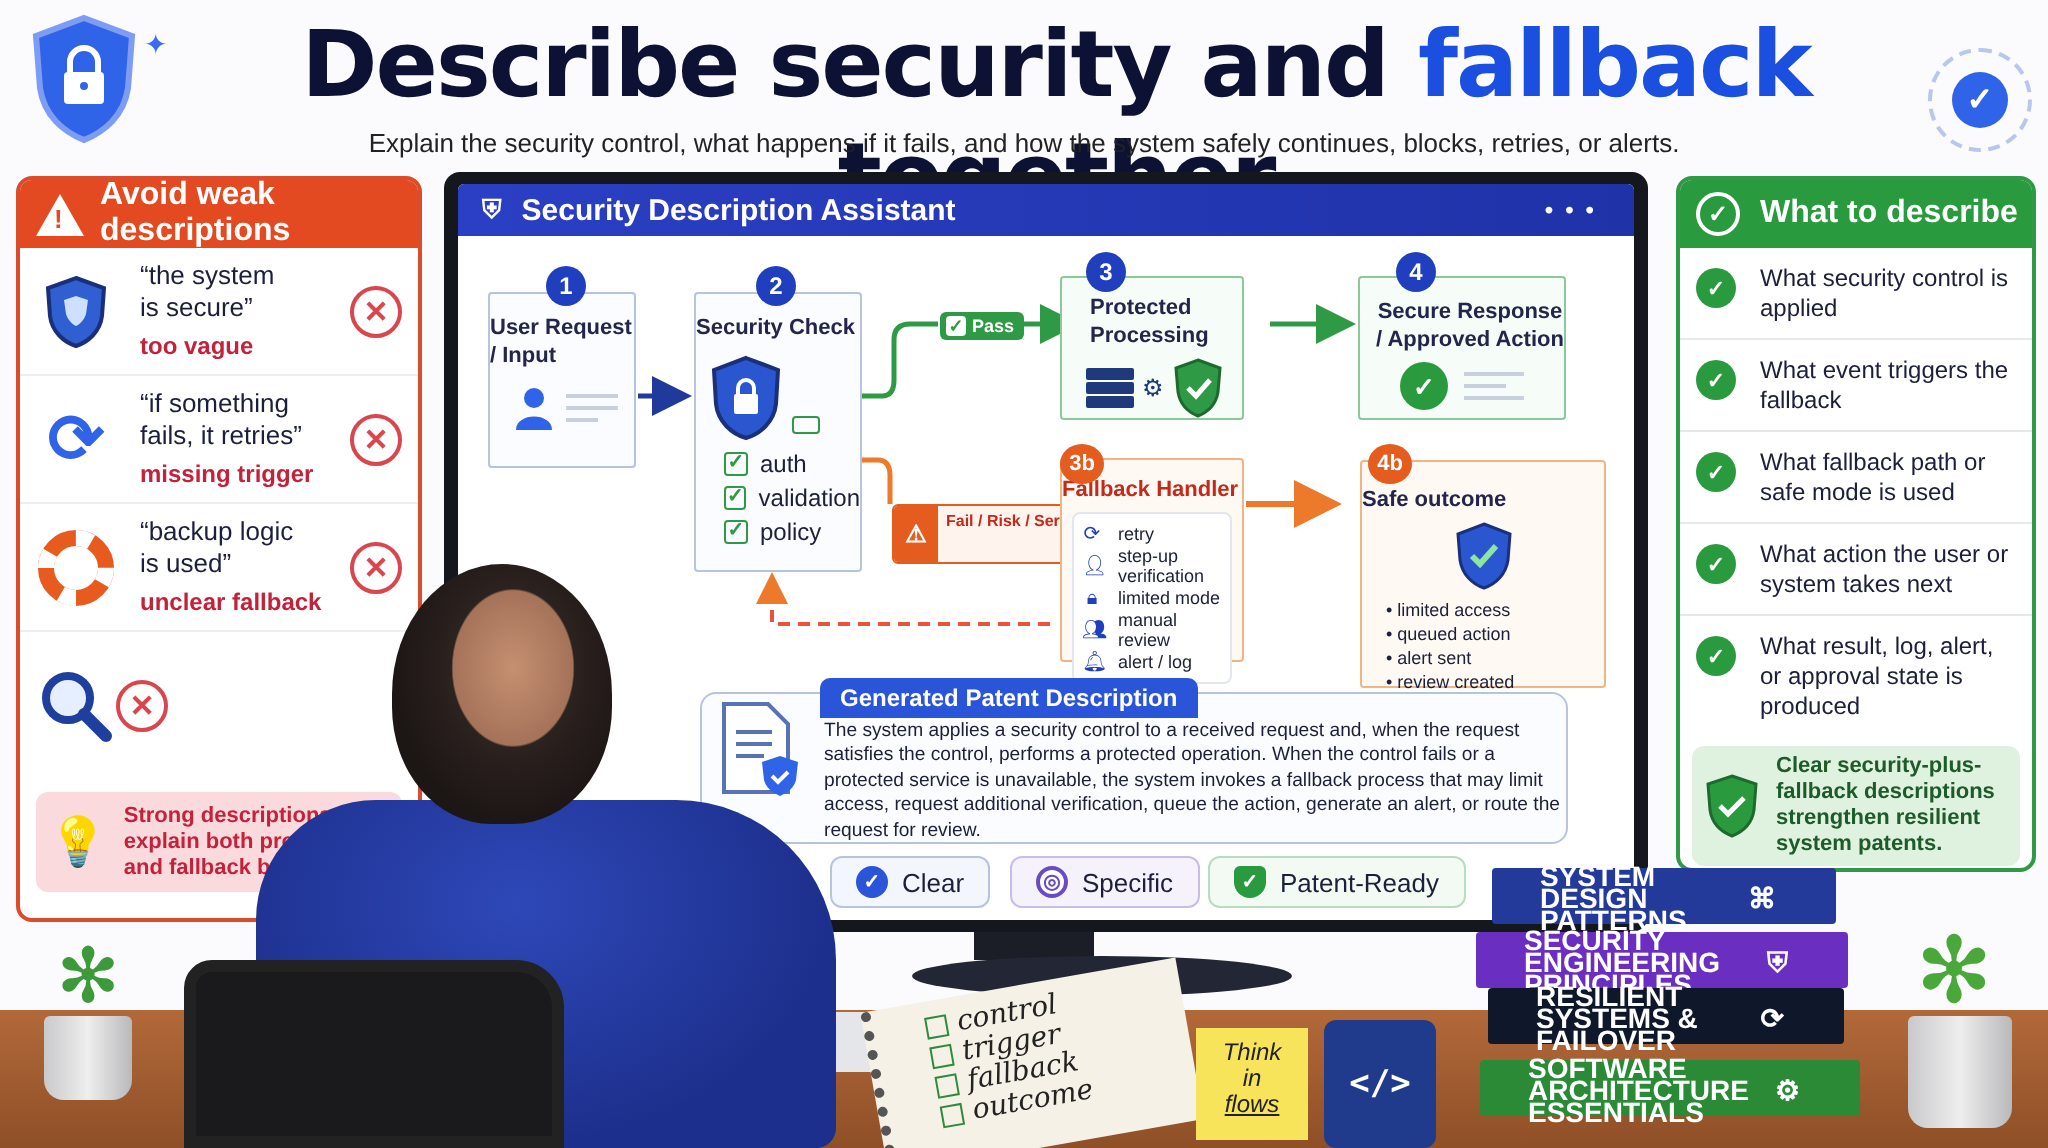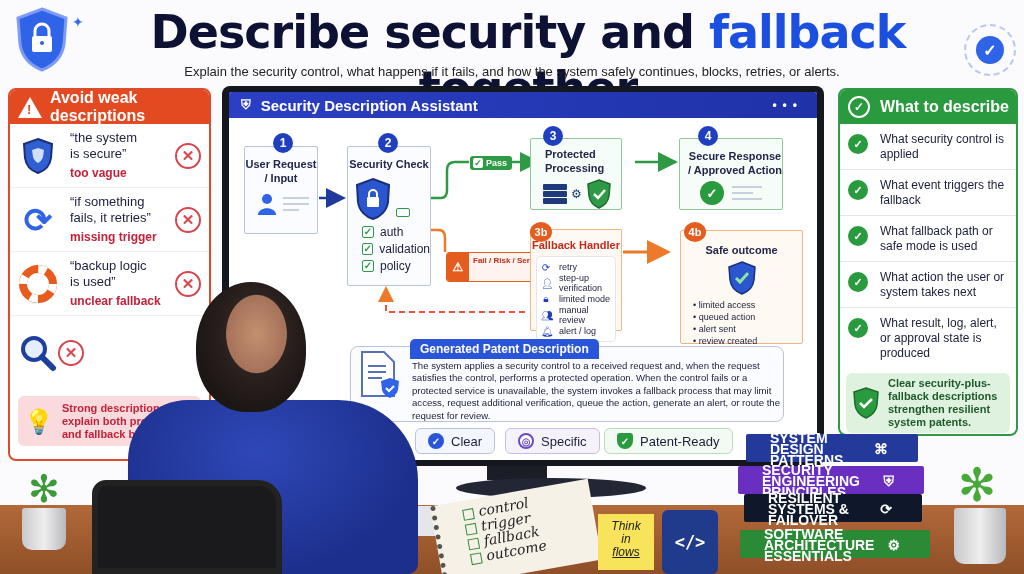--- a/index.html
+++ b/index.html
@@ -30,21 +30,21 @@
 .sbar{height:26px;background:linear-gradient(90deg,#2b3fc4,#1f32a8);color:#fff;font-weight:bold;font-size:15px;display:flex;align-items:center;padding-left:12px;gap:10px}
 .sbar .dots{margin-left:auto;margin-right:14px;letter-spacing:6px;font-size:12px}
 .stand{left:487px;top:466px;width:60px;height:14px;background:#1c1e27}
 .standbase{left:456px;top:478px;width:190px;height:20px;background:#232634;border-radius:50%}
 
 .node{position:absolute;border:1.5px solid #b8c4dd;border-radius:2px;background:#fbfcff}
 .node.green{border-color:#8dc79a;background:#f6fcf7}
 .node.orange{border-color:#f1b583;background:#fff9f3}
 .num{position:absolute;width:20px;height:20px;border-radius:50%;background:#1f3fbf;color:#fff;font-size:12px;font-weight:bold;display:flex;align-items:center;justify-content:center}
 .num.or{background:#e45d1f;width:22px;font-size:11px}
-.ntitle{font-size:11px;font-weight:bold;color:#23264a;text-align:center;line-height:14px}
+.ntitle{font-size:11px;font-weight:bold;color:#23264a;text-align:left;line-height:14px}
 .checkitem{display:flex;align-items:center;gap:6px;font-size:12px;color:#1b1f3a;height:17px}
 .ck{width:12px;height:12px;border:1.5px solid #2f9a45;border-radius:2px;color:#2f9a45;font-size:10px;line-height:9px;text-align:center;font-weight:bold}
 .fbitem{display:flex;align-items:center;gap:8px;font-size:9px;color:#1b1f3a;height:16px}
 .fbitem .i{width:10px;color:#1f3fbf;font-size:10px;text-align:center}
 .bul{font-size:9px;color:#1b1f3a;line-height:12px}
 .lines i{display:block;height:2px;background:#c8cfdd;margin:4px 0}
 .pass{position:absolute;left:470px;top:156px;background:#2f9a45;color:#fff;font-size:9px;font-weight:bold;border-radius:3px;padding:2px 5px 2px 3px;display:flex;gap:3px;align-items:center}
 .pass .b{width:10px;height:10px;background:#fff;color:#2f9a45;border-radius:2px;font-size:9px;line-height:10px;text-align:center}
 .failbox{position:absolute;left:446px;top:252px;height:30px;display:flex;border-radius:3px;overflow:hidden;border:1.5px solid #e45d1f}
 .failbox .w{width:22px;background:#e45d1f;color:#fff;display:flex;align-items:center;justify-content:center;font-weight:bold;font-size:12px}

